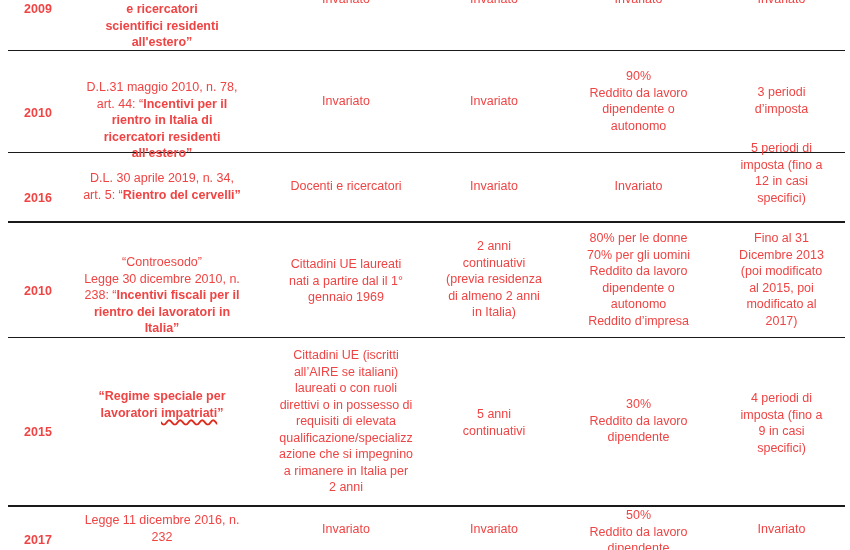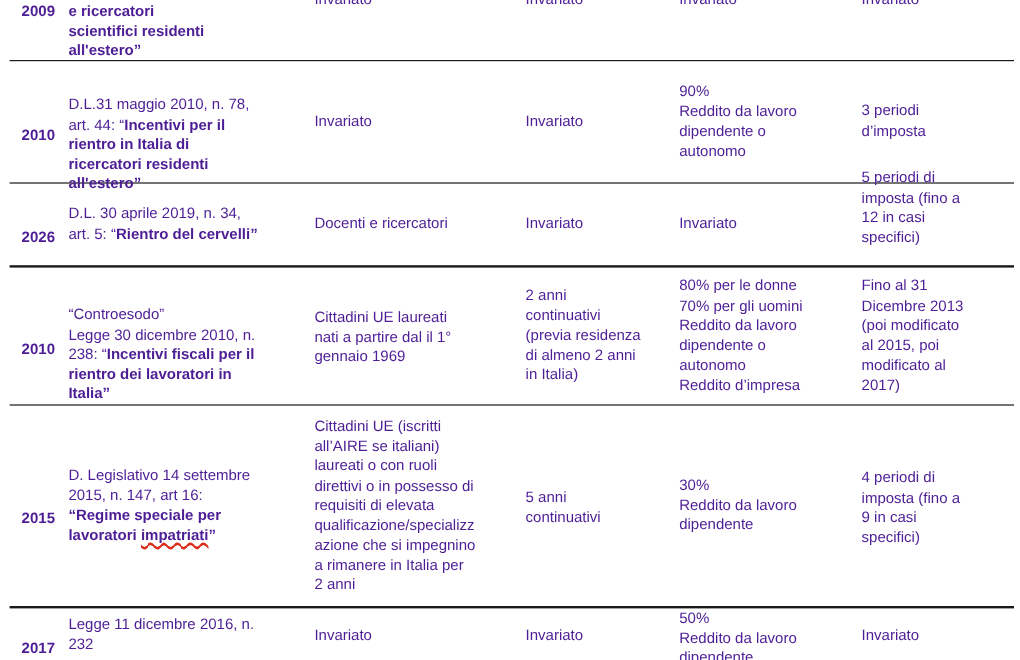--- a/index.html
+++ b/index.html
@@ -1,18 +1,18 @@
 <!DOCTYPE html>
 <html><head>
 <meta charset="utf-8">
 <style>
   html,body{margin:0;padding:0;background:#ffffff;}
   #page{position:relative;width:850px;height:550px;overflow:hidden;background:#ffffff;
-        font-family:"Liberation Sans","DejaVu Sans",sans-serif;color:#4c1d95;
-        font-size:12.5px;line-height:16.5px;}
+        font-family:"Liberation Sans","DejaVu Sans",sans-serif;color:#ef4444;
+        font-size:12.5px;line-height:16.5px;text-align:center;}
   .cell{position:absolute;white-space:pre-line;}
   .year{font-weight:bold;margin-top:12px;}
   .b{font-weight:bold;}
   .sq{font-weight:bold;text-decoration-line:underline;text-decoration-style:wavy;
       text-decoration-color:#dd2b1c;text-decoration-thickness:2px;
       text-underline-offset:2px;text-decoration-skip-ink:none;}
   .rule{position:absolute;left:8px;width:837px;background:#1a1a1a;}
 </style>
 </head>
 <body>
@@ -47,21 +47,21 @@
     <div class="cell" style="left:438px;top:93px;width:112px;">Invariato</div>
     <div class="cell" style="left:566px;top:68px;width:145px;">90%
 Reddito da lavoro
 dipendente o
 autonomo</div>
     <div class="cell" style="left:718px;top:84px;width:127px;">3 periodi
 d’imposta</div>
   </div>
 
   <div>
-    <div class="cell year" style="left:18px;top:178px;width:40px;">2026</div>
+    <div class="cell year" style="left:18px;top:178px;width:40px;">2016</div>
     <div class="cell" style="left:57px;top:170px;width:210px;"><span>D.L. 30 aprile 2019, n. 34,
 art. 5: “</span><span class="b">Rientro del cervelli”</span><span class="sq"></span><span class="b"></span></div>
     <div class="cell" style="left:262px;top:178px;width:168px;">Docenti e ricercatori</div>
     <div class="cell" style="left:438px;top:178px;width:112px;">Invariato</div>
     <div class="cell" style="left:566px;top:178px;width:145px;">Invariato</div>
     <div class="cell" style="left:718px;top:140px;width:127px;">5 periodi di
 imposta (fino a
 12 in casi
 specifici)</div>
   </div>
@@ -90,23 +90,21 @@
     <div class="cell" style="left:718px;top:230px;width:127px;">Fino al 31
 Dicembre 2013
 (poi modificato
 al 2015, poi
 modificato al
 2017)</div>
   </div>
 
   <div>
     <div class="cell year" style="left:18px;top:412px;width:40px;">2015</div>
-    <div class="cell" style="left:57px;top:388px;width:210px;"><span>D. Legislativo 14 settembre
-2015, n. 147, art 16:
-</span><span class="b">“Regime speciale per
+    <div class="cell" style="left:57px;top:388px;width:210px;"><span class="b">“Regime speciale per
 lavoratori </span><span class="sq">impatriati</span><span class="b">”</span></div>
     <div class="cell" style="left:262px;top:347px;width:168px;">Cittadini UE (iscritti
 all’AIRE se italiani)
 laureati o con ruoli
 direttivi o in possesso di
 requisiti di elevata
 qualificazione/specializz
 azione che si impegnino
 a rimanere in Italia per
 2 anni</div>

